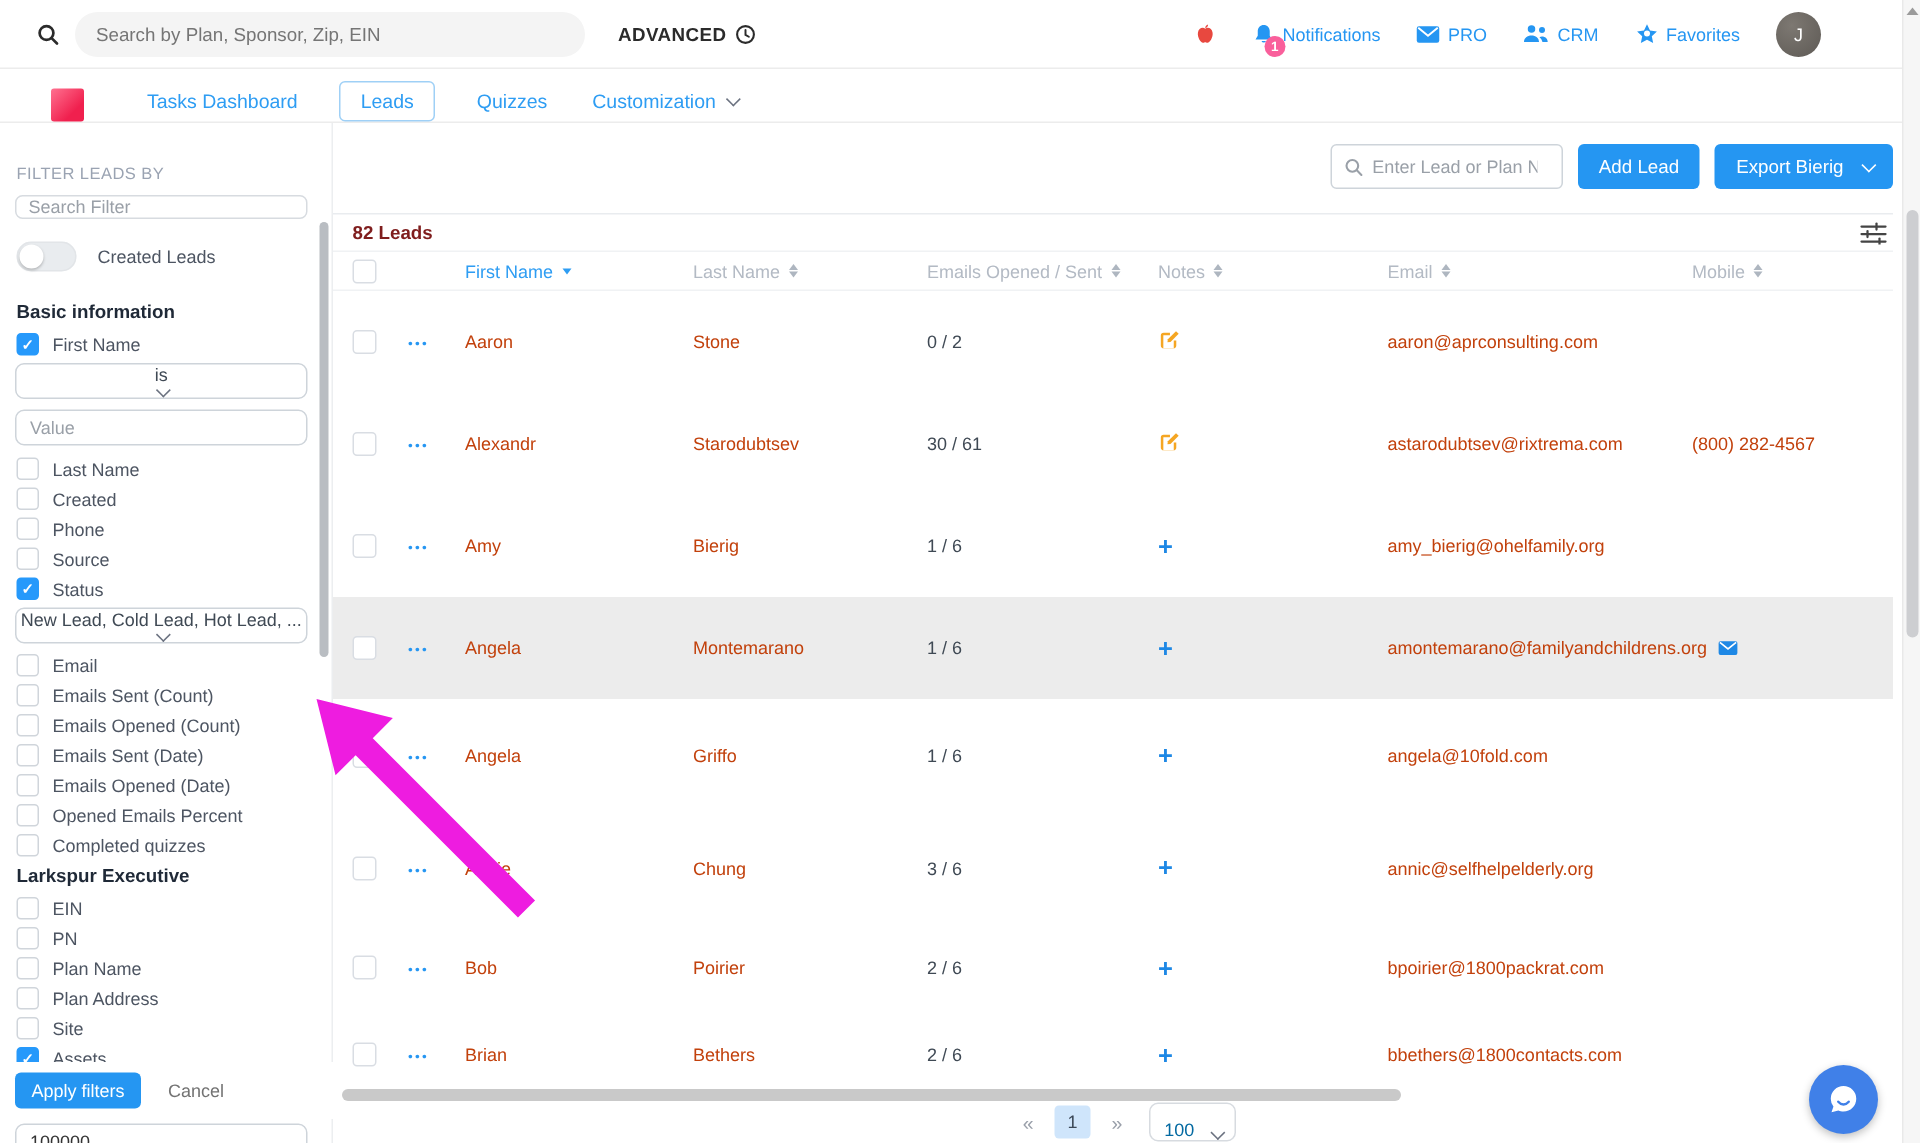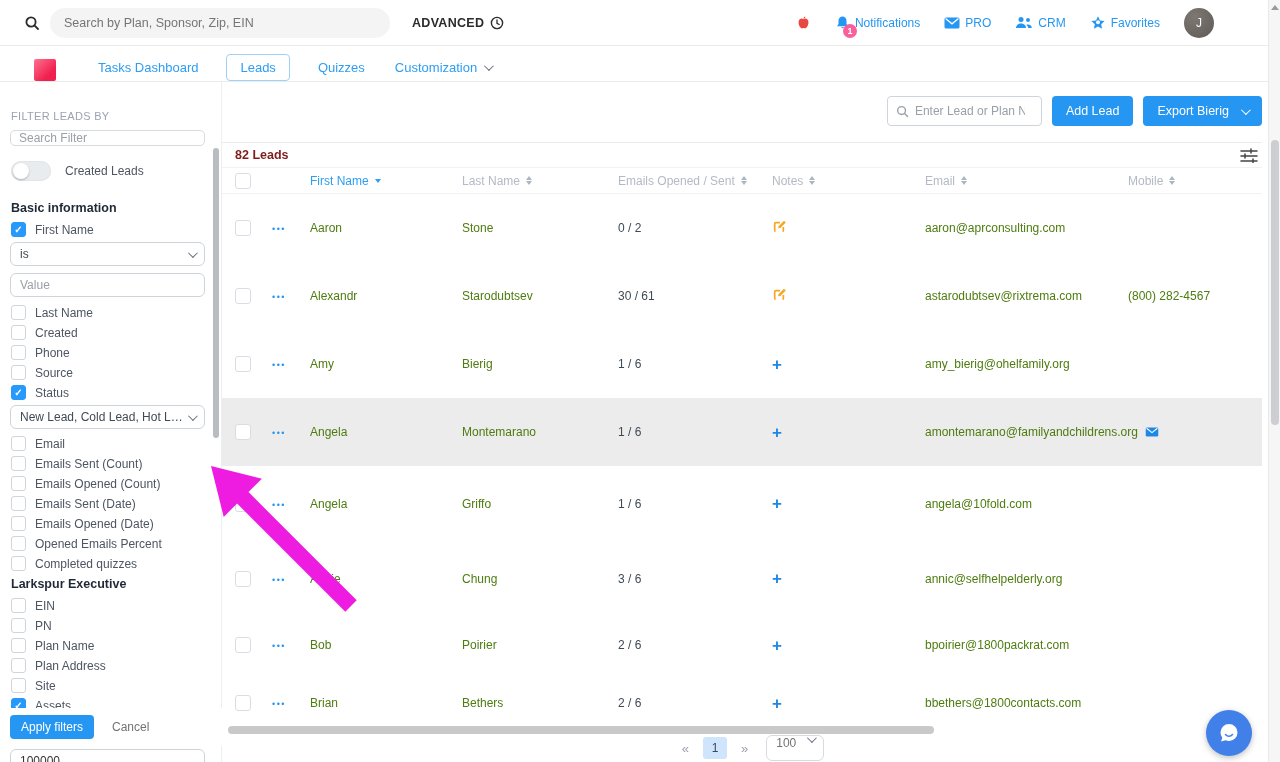--- a/index.html
+++ b/index.html
@@ -32,21 +32,21 @@
 .sb-search { width:100%; height:23px; border:1px solid #d7dbe0; border-radius:5px; padding:0 8px; font-size:12px; font-family:inherit; color:#333; }
 .sb-search::placeholder, .val-input::placeholder { color:#9aa0a8; }
 .toggle-row { display:flex; align-items:center; gap:14px; margin:15px 0 14px 1px; }
 .toggle { width:40px; height:20px; background:#e9ecef; border-radius:10px; position:relative; box-shadow:inset 0 0 0 1px #e2e5e8; cursor:pointer; }
 .toggle .knob { position:absolute; left:2px; top:2px; width:16px; height:16px; background:#fff; border-radius:50%; box-shadow:0 1px 2px rgba(0,0,0,.25); }
 .section-title { font-weight:700; color:#1f2937; font-size:12.5px; margin:6px 0 7px 1px; }
 .cb-row { display:flex; align-items:center; gap:9px; margin:0 0 5px 1px; min-height:15px; }
 .cb { width:15px; height:15px; border:1px solid #d0d5db; border-radius:3px; background:#fff; flex:none; cursor:pointer; }
 .cb.checked { background:#2699fb; border-color:#2699fb; color:#fff; display:flex; align-items:center; justify-content:center; font-size:10px; font-weight:700; }
 .cb-label { color:#4d5562; }
-.select-box { width:100%; height:24px; border:1px solid #ced4da; border-radius:6px; display:flex; align-items:center; padding:0 9px; color:#3f4954; margin:3px 0 7px 0; cursor:pointer; background:#fff; }
+.select-box { width:100%; height:24px; border:1px solid #ced4da; border-radius:6px; display:flex; align-items:center; padding:0 9px; color:#3f4954; margin:3px 0 7px 0; cursor:pointer; background:#fff;flex-direction:column; }
 .select-box .sel-text { flex:1; white-space:nowrap; overflow:hidden; text-overflow:ellipsis; }
 .chev { width:7px; height:7px; border-right:1.6px solid #6b7280; border-bottom:1.6px solid #6b7280; transform:rotate(45deg) translateY(-2px); flex:none; }
 .val-input { width:100%; height:24px; border:1px solid #ced4da; border-radius:6px; padding:0 9px; font-size:12px; font-family:inherit; color:#333; margin:0 0 8px 0; }
 .sb-scroll { position:absolute; right:2px; top:66px; width:6px; height:290px; background:#b9bdc2; border-radius:3px; }
 .sb-actions { position:absolute; bottom:16px; left:0; width:222px; height:38px; display:flex; align-items:center; gap:18px; padding-left:10px; background:#fff; }
 .btn-primary { background:#2596f2; color:#fff; border:none; border-radius:4px; padding:5px 11px; font-size:12px; font-family:inherit; cursor:pointer; }
 .link-muted { color:#737373; cursor:pointer; }
 
 
 .main-toolbar { display:flex; justify-content:flex-end; align-items:center; gap:10px; padding:14px 0 16px 0; }
@@ -67,30 +67,30 @@
 .sort-glyph { display:inline-flex; flex-direction:column; gap:1px; }
 .tri-up { width:0; height:0; border-left:3.5px solid transparent; border-right:3.5px solid transparent; border-bottom:4px solid #aeb6c0; }
 .tri-down { width:0; height:0; border-left:3.5px solid transparent; border-right:3.5px solid transparent; border-top:4px solid #aeb6c0; }
 .tri-down.blue { border-top-color:#2e9df3; }
 .lead-row { height:68px; }
 .lead-row:nth-child(5), .lead-row:nth-child(6) { height:75px; }
 .lead-row:nth-child(7), .lead-row:nth-child(8) { height:58px; }
 .lead-row.hl { background:#ececec; }
 .row-cb { width:16px; height:16px; border:1px solid #d9dde3; border-radius:3px; background:#fff; margin-left:13px; cursor:pointer; }
 .dots { color:#2596f2; font-size:9px; letter-spacing:1.5px; cursor:pointer; }
-.cell-link { color:#4d7c0f; cursor:pointer; text-decoration:none; display:flex; align-items:center; gap:7px; }
+.cell-link { color:#c2410c; cursor:pointer; text-decoration:none; display:flex; align-items:center; gap:7px; }
 .plus { color:#1e88e5; font-size:17px; font-weight:700; cursor:pointer; line-height:1; }
 .cell-pad { padding-left:10px; }
 
 
 .h-scroll { position:absolute; left:6px; bottom:28px; width:706px; height:8px; background:#c9c9c9; border-radius:4px; }
 .pagination { position:absolute; left:0; right:0; bottom:0; height:28px; display:flex; align-items:center; justify-content:center; gap:10px; }
 .pg-arrow { color:#9aa0aa; font-size:13px; cursor:pointer; padding:0 4px; }
 .pg-num { width:24px; height:22px; background:#cfe5fb; border-radius:3px; display:flex; align-items:center; justify-content:center; color:#3c4858; cursor:pointer; }
-.pg-size { width:58px; height:26px; border:1px solid #d7dbe0; border-radius:6px; display:flex; align-items:flex-start; justify-content:space-between; padding:0 9px; margin-left:4px; color:#737373; cursor:pointer; background:#fff; }
+.pg-size { width:58px; height:26px; border:1px solid #d7dbe0; border-radius:6px; display:flex; align-items:flex-end; justify-content:space-between; padding:0 9px; margin-left:4px; color:#0369a1; cursor:pointer; background:#fff; }
 
 
 .browser-scrollbar { position:absolute; right:0; top:0; width:12px; height:762px; background:#f6f6f6; border-left:1px solid #e9e9e9; z-index:40; }
 .browser-scrollbar .thumb { position:absolute; left:2px; top:140px; width:8px; height:285px; background:#cdced1; border-radius:4px; }
 .browser-scrollbar .up { position:absolute; top:5px; left:2px; width:0; height:0; border-left:4px solid transparent; border-right:4px solid transparent; border-bottom:5px solid #9b9b9b; }
 .arrow-overlay { position:absolute; left:196px; top:456px; z-index:50; pointer-events:none; }
 .chat-fab { position:absolute; right:28px; bottom:6px; width:46px; height:46px; border-radius:50%; background:#4080e8; z-index:45; display:flex; align-items:center; justify-content:center; box-shadow:0 2px 6px rgba(0,0,0,.25); cursor:pointer; }
 .icon { display:inline-flex; align-items:center; justify-content:center; }
 </style>
 </head>

